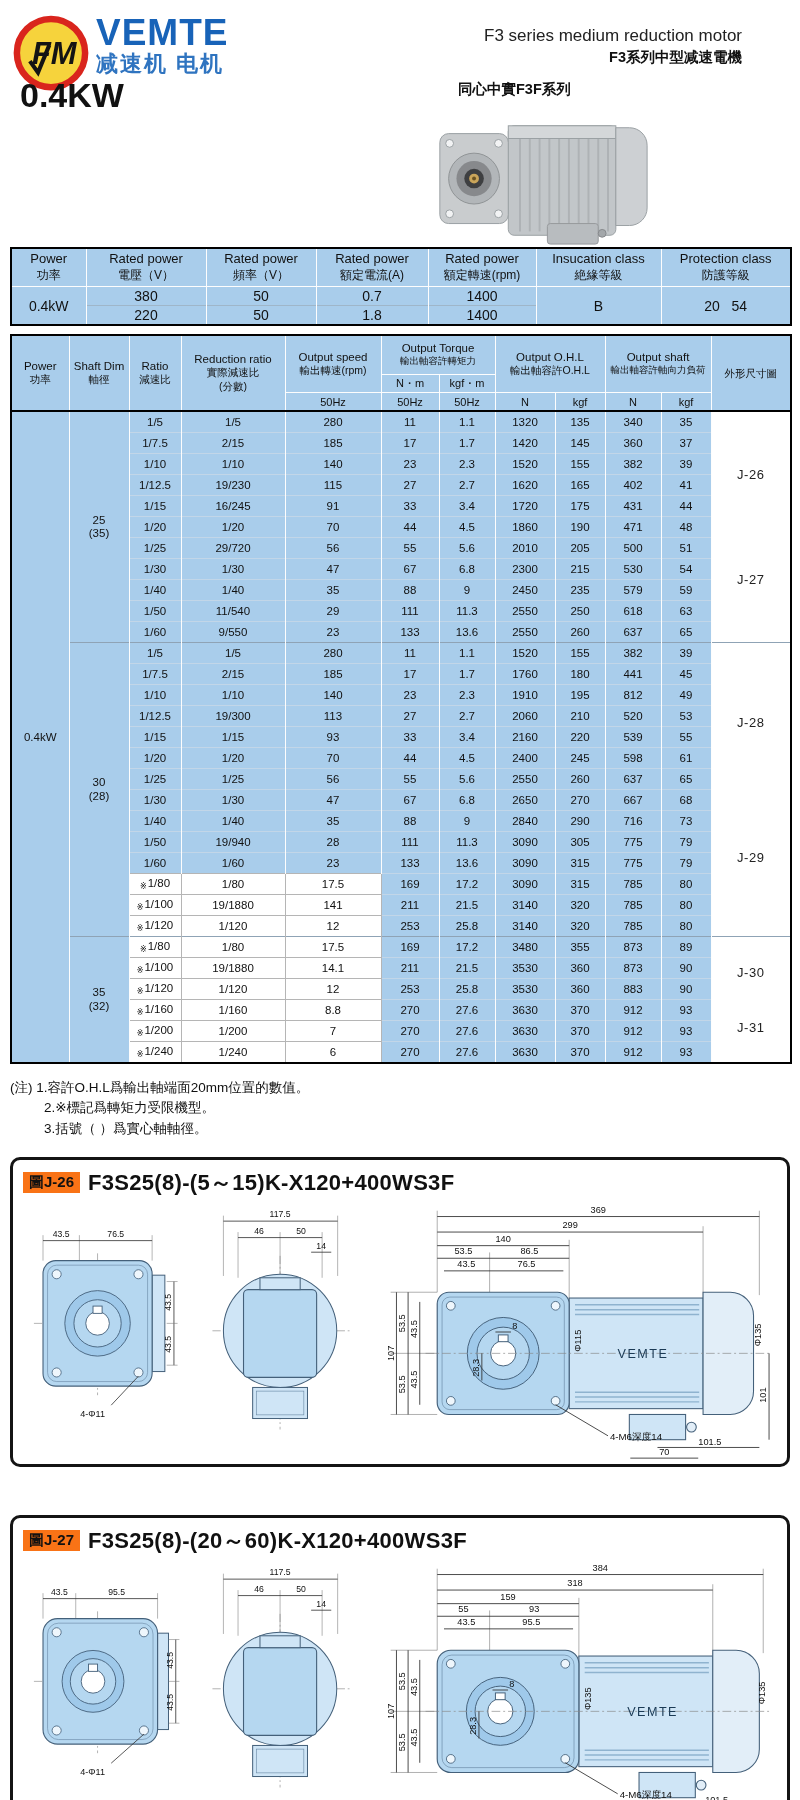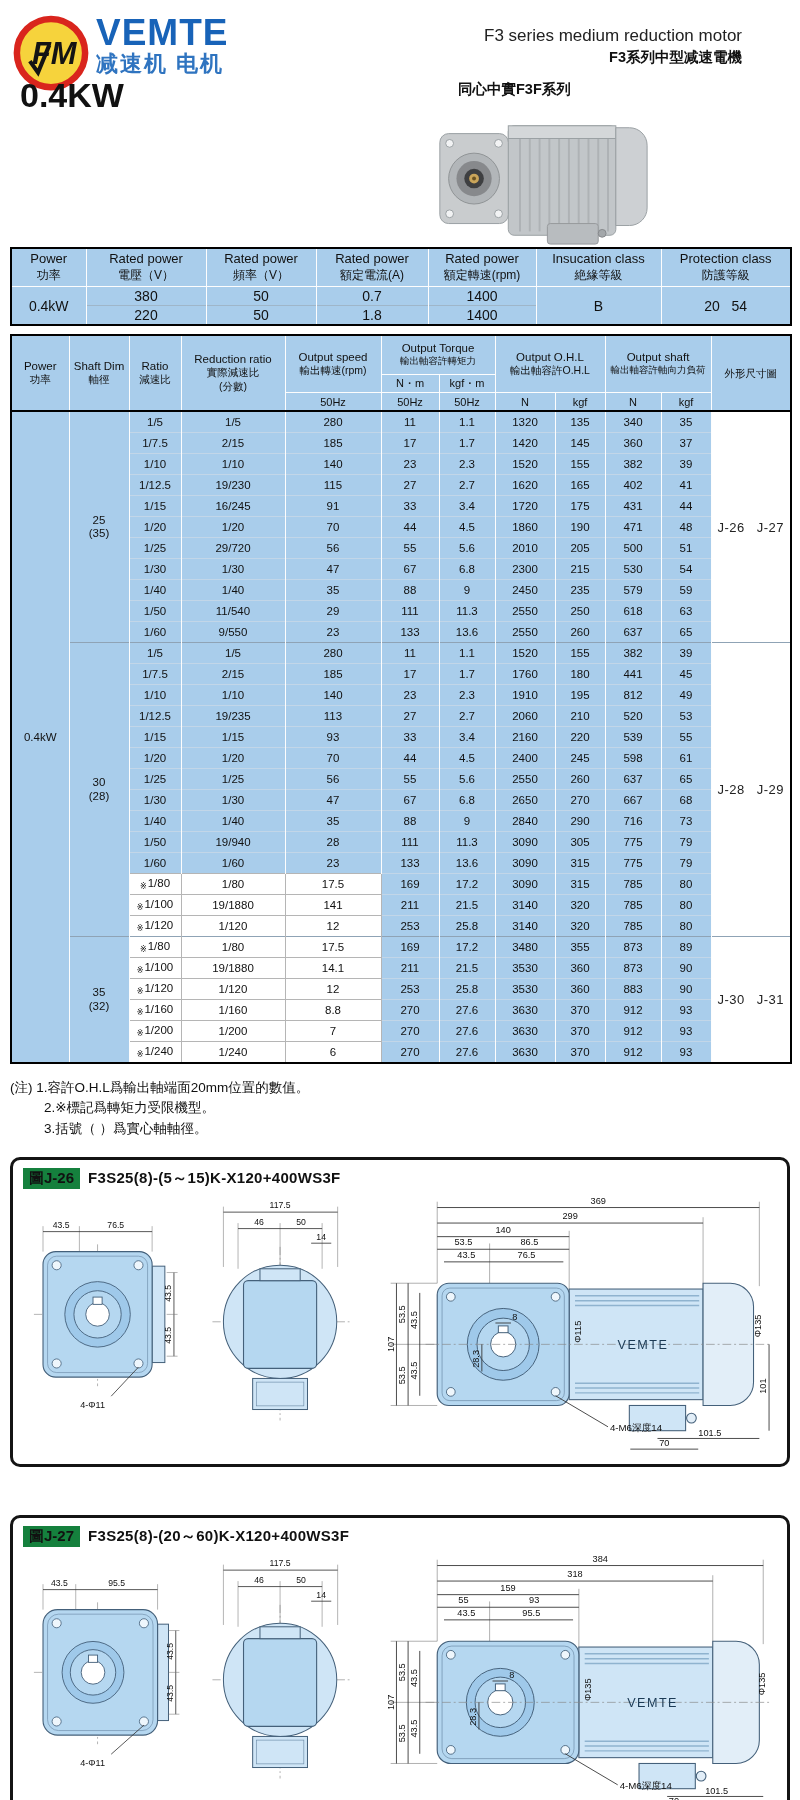--- a/index.html
+++ b/index.html
@@ -39,32 +39,32 @@
   .t2 .zh2{font-size:10.5px;text-align:center;}
   .t2 .zhs{font-size:9.5px;margin-top:1px;}
   .t2 td{border-left:1px solid #fdfdfd;border-right:1px solid #fdfdfd;
          border-top:1px solid #c2d6e8;height:20px;text-align:center;
          font-size:11.5px;padding:0;}
   .t2 td.w{background:#fff;border-top:1px solid #b5b5b5;border-left:1px solid #b5b5b5;border-right:1px solid #b5b5b5;}
   .t2 tr.bstart td{border-top:1.5px solid #8fa3b5;}
   .pcell{font-size:15px;}
   .scell{font-size:14px;line-height:1.15;}
   .fcell{background:#fff;vertical-align:middle;}
-  .fwrap{display:flex;flex-direction:row;justify-content:space-around;align-items:center;}
+  .fwrap{display:flex;flex-direction:column;justify-content:space-around;align-items:center;}
   .flabel{font-size:13px;color:#222;letter-spacing:.5px;}
   .star{font-size:8px;vertical-align:-2px;margin-right:1px;}
   
   .notes{margin-top:14px;font-size:13.5px;line-height:1.5;}
   .notes .ind{margin-left:34px;}
   
   .figbox{margin-top:18px;border:3px solid #141414;border-radius:10px;padding:8px 10px;height:288px;box-sizing:content-box;}
   .figbox.second{margin-top:48px;}
   .figtitle{display:flex;align-items:center;gap:8px;}
-  .figtag{background:#15803d;padding:1px 6px;font-size:15px;font-weight:bold;}
-  .figmodel{font-size:15px;font-weight:bold;letter-spacing:.3px;}
+  .figtag{background:#f97316;padding:1px 6px;font-size:15px;font-weight:bold;}
+  .figmodel{font-size:22px;font-weight:bold;letter-spacing:.3px;}
   .views{display:flex;gap:14px;align-items:flex-start;padding-top:4px;}
   
   .dl{stroke:#333;stroke-width:.9;fill:none;}
   .ext{stroke:#777;stroke-width:.6;fill:none;}
   .cl{stroke:#888;stroke-width:.7;stroke-dasharray:9 3 2 3;fill:none;}
   .body1{fill:#b5d7f0;stroke:#44607a;stroke-width:1.2;}
   .body2{fill:#cfe5f6;stroke:#44607a;stroke-width:1.1;}
   .body3{fill:#e2eef8;stroke:#44607a;stroke-width:1.1;}
   .ring{fill:#9fc9ea;stroke:#44607a;stroke-width:1;}
   .ring2{fill:#b5d7f0;stroke:#44607a;stroke-width:1;}
@@ -431,21 +431,21 @@
           <td>140</td>
           <td>23</td>
           <td>2.3</td>
           <td>1910</td>
           <td>195</td>
           <td>812</td>
           <td>49</td>
         </tr>
         <tr>
           <td>1/12.5</td>
-          <td>19/235</td>
+          <td>19/300</td>
           <td>113</td>
           <td>27</td>
           <td>2.7</td>
           <td>2060</td>
           <td>210</td>
           <td>520</td>
           <td>53</td>
         </tr>
         <tr>
           <td>1/15</td>

